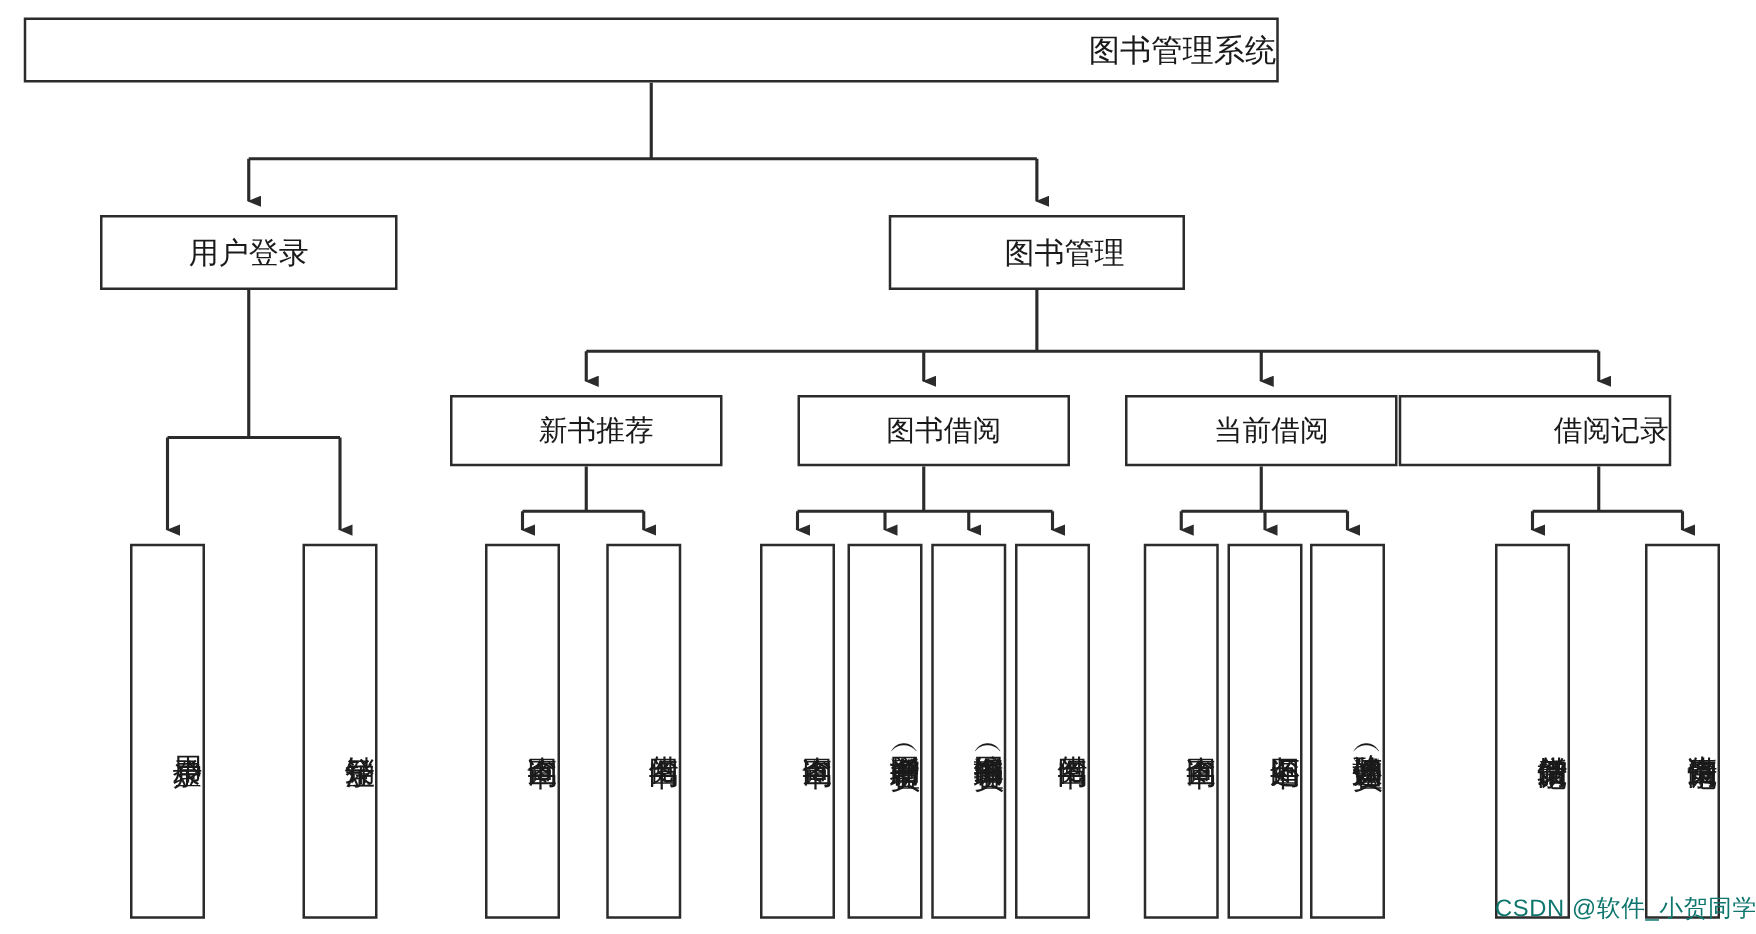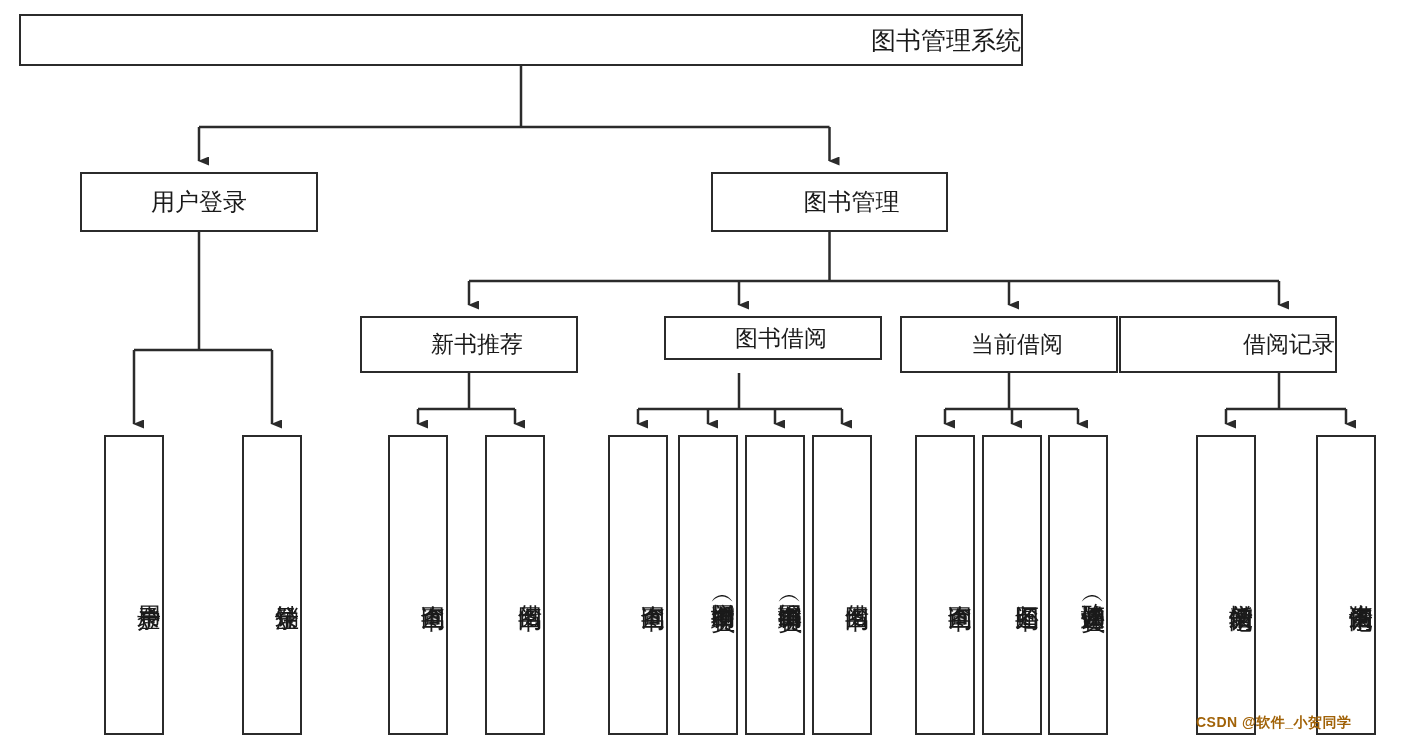--- a/index.html
+++ b/index.html
@@ -61,26 +61,25 @@
     white-space: pre-line;
     text-align: center;
   }
   .node.leaf .node-label {
     white-space: normal;
     writing-mode: vertical-rl;
     text-orientation: upright;
   }
   #watermark {
     position: absolute;
-    color: #a16207;
-    font-size: 14px;
+    color: #0f766e;
+    font-size: 19px;
     letter-spacing: 0.5px;
     white-space: nowrap;
     user-select: none;
-    font-weight: bold;
   }
 </style>
 </head>
 <body>
 
 <div id="diagram-root">
 
   <svg id="edges-layer" width="1405" height="747" viewBox="0 0 1405 747" xmlns="http://www.w3.org/2000/svg" aria-hidden="true">
     <defs>
       <marker id="arrowhead" markerWidth="9" markerHeight="11" refX="4.5" refY="10" orient="auto" markerUnits="userSpaceOnUse">
@@ -131,21 +130,21 @@
   <div class="node level-1" style="left:80px; top:172px; width:238px; height:60px;">
     <span class="node-label">用户登录</span>
   </div>
   <div class="node level-1" style="left:711px; top:172px; width:237px; height:60px;padding-left:44px;">
     <span class="node-label">图书管理</span>
   </div>
 
   <div class="node level-2" style="left:360px; top:316px; width:218px; height:57px;">
     <span class="node-label">新书推荐</span>
   </div>
-  <div class="node level-2" style="left:664px; top:316px; width:218px; height:44px;">
+  <div class="node level-2" style="left:638px; top:316px; width:218px; height:57px;">
     <span class="node-label">图书借阅</span>
   </div>
   <div class="node level-2" style="left:900px; top:316px; width:218px; height:57px;">
     <span class="node-label">当前借阅</span>
   </div>
   <div class="node level-2" style="left:1119px; top:316px; width:218px; height:57px;justify-content:flex-end;">
     <span class="node-label">借阅记录</span>
   </div>
 
   <div class="node leaf" style="left:104px; top:435px; width:60px; height:300px;">

